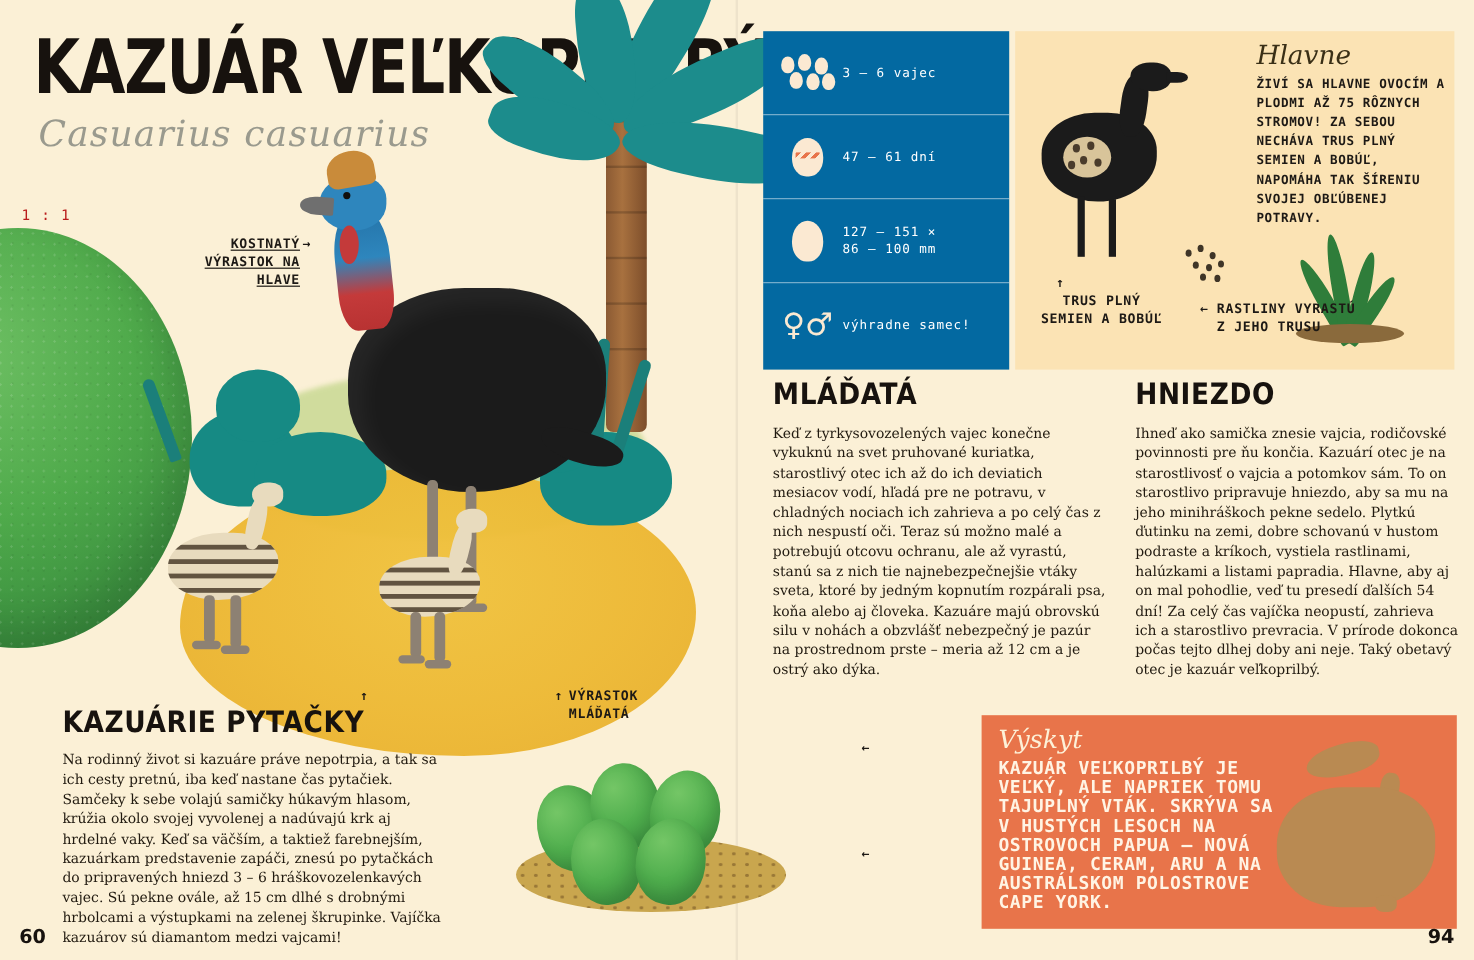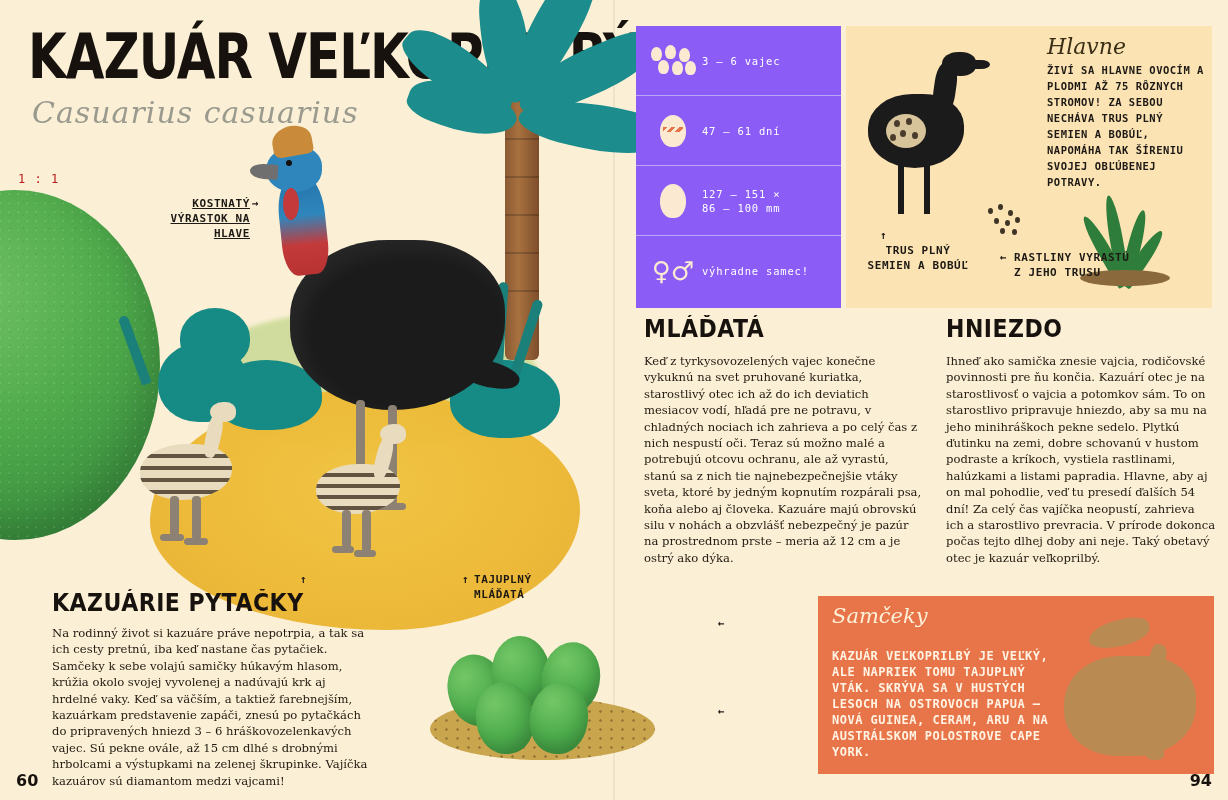--- a/index.html
+++ b/index.html
@@ -166,21 +166,21 @@
   
   .callout{
     position:absolute;
     font-family:"DejaVu Sans Mono", monospace;
     font-size:11px; line-height:15px; letter-spacing:.6px;
     color:#1d1915; font-weight:bold;
   }
   
   #factbox{
     position:absolute; left:636px; top:26px; width:205px; height:282px;
-    background:#8b5cf6;
+    background:#0369a1;
   }
   #factbox .row{
     position:relative; height:70px; display:flex; align-items:center;
     border-bottom:1px solid rgba(255,255,255,.45);
     padding-left:8px;
   }
   #factbox .row:last-child{ border-bottom:none; }
   #factbox .txt{
     font-family:"DejaVu Sans Mono", monospace;
     font-size:10.5px; letter-spacing:.8px; color:#fff; line-height:14px;
@@ -299,23 +299,23 @@
   #vyskyt{
     position:absolute; left:818px; top:596px; width:396px; height:178px;
     background:#e8744a;
   }
   #vyskyt h4{
     margin:0; padding:8px 0 0 14px;
     font-family:"DejaVu Serif", serif; font-style:italic; font-weight:normal;
     font-size:21px; color:#fdf1d8;
   }
   #vyskyt p{
-    margin:20px 14px 0 14px; width:235px;
+    margin:4px 14px 0 14px; width:235px;
     font-family:"DejaVu Sans Mono", monospace;
-    font-size:12px; line-height:16px; letter-spacing:.5px;
+    font-size:15px; line-height:16px; letter-spacing:.5px;
     color:#fff4e4; font-weight:bold; text-transform:uppercase;
   }
   #ausmap{
     position:absolute; right:10px; top:18px; width:150px; height:150px;
   }
   .aus{
     position:absolute; left:10px; top:42px; width:132px; height:100px;
     background:#b98a52;
     border-radius:42% 38% 45% 40% / 48% 42% 50% 45%;
   }
@@ -432,21 +432,21 @@
   </div>
 
   <div class="callout" style="left:150px; top:196px; white-space:pre-line; text-align:right; width:100px;text-decoration:underline;">KOSTNATÝ
 VÝRASTOK NA
 HLAVE</div>
   <div class="callout" style="left:252px; top:196px;">→</div>
 
   <div class="callout" style="left:300px; top:572px;">↑</div>
 
   <div class="callout" style="left:462px; top:572px;">↑</div>
-  <div class="callout" style="left:474px; top:572px; white-space:pre-line; width:110px;">TAJUPLNÝ
+  <div class="callout" style="left:474px; top:572px; white-space:pre-line; width:110px;">VÝRASTOK
 MLÁĎATÁ</div>
 
   <div id="kpytacky">
     <div class="col-head">KAZUÁRIE PYTAČKY</div>
     <div class="col-body">Na rodinný život si kazuáre práve nepotrpia, a tak sa ich cesty pretnú, iba keď nastane čas pytačiek. Samčeky k sebe volajú samičky húkavým hlasom, krúžia okolo svojej vyvolenej a nadúvajú krk aj hrdelné vaky. Keď sa väčším, a taktiež farebnejším, kazuárkam predstavenie zapáči, znesú po pytačkách do pripravených hniezd 3 – 6 hráškovozelenkavých vajec. Sú pekne ovále, až 15 cm dlhé s drobnými hrbolcami a výstupkami na zelenej škrupinke. Vajíčka kazuárov sú diamantom medzi vajcami!</div>
   </div>
 
   <div id="nest">
     <div class="nest-base"></div>
     <div class="gegg" style="left:18px; top:34px; transform:rotate(-16deg)"></div>
@@ -544,21 +544,21 @@
     <div class="col-head">MLÁĎATÁ</div>
     <div class="col-body">Keď z tyrkysovozelených vajec konečne vykuknú na svet pruhované kuriatka, starostlivý otec ich až do ich deviatich mesiacov vodí, hľadá pre ne potravu, v chladných nociach ich zahrieva a po celý čas z nich nespustí oči. Teraz sú možno malé a potrebujú otcovu ochranu, ale až vyrastú, stanú sa z nich tie najnebezpečnejšie vtáky sveta, ktoré by jedným kopnutím rozpárali psa, koňa alebo aj človeka. Kazuáre majú obrovskú silu v nohách a obzvlášť nebezpečný je pazúr na prostrednom prste – meria až 12 cm a je ostrý ako dýka.</div>
   </div>
 
   <div id="hniezdo">
     <div class="col-head">HNIEZDO</div>
     <div class="col-body">Ihneď ako samička znesie vajcia, rodičovské povinnosti pre ňu končia. Kazuárí otec je na starostlivosť o vajcia a potomkov sám. To on starostlivo pripravuje hniezdo, aby sa mu na jeho minihráškoch pekne sedelo. Plytkú ďutinku na zemi, dobre schovanú v hustom podraste a kríkoch, vystiela rastlinami, halúzkami a listami papradia. Hlavne, aby aj on mal pohodlie, veď tu presedí ďalších 54 dní! Za celý čas vajíčka neopustí, zahrieva ich a starostlivo prevracia. V prírode dokonca počas tejto dlhej doby ani neje. Taký obetavý otec je kazuár veľkoprilbý.</div>
   </div>
 
   <div id="vyskyt">
-    <h4>Samčeky</h4>
+    <h4>Výskyt</h4>
     <p>KAZUÁR VEĽKOPRILBÝ JE VEĽKÝ, ALE NAPRIEK TOMU TAJUPLNÝ VTÁK. SKRÝVA SA V HUSTÝCH LESOCH NA OSTROVOCH PAPUA – NOVÁ GUINEA, CERAM, ARU A NA AUSTRÁLSKOM POLOSTROVE CAPE YORK.</p>
     <div id="ausmap">
       <div class="png"></div>
       <div class="capeyork"></div>
       <div class="aus"></div>
       <div class="tas"></div>
     </div>
   </div>
 
   <div class="pgnum" id="pg-left">60</div>

